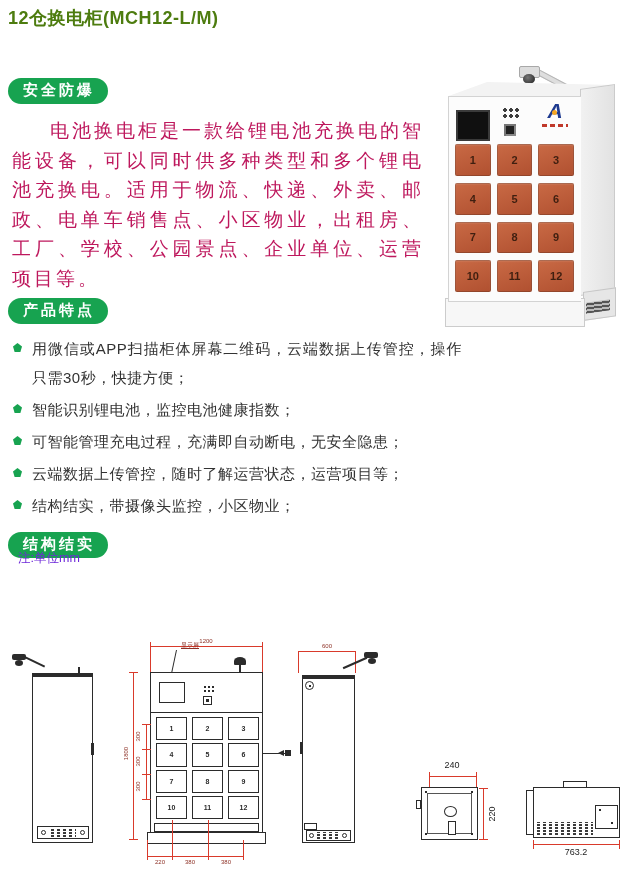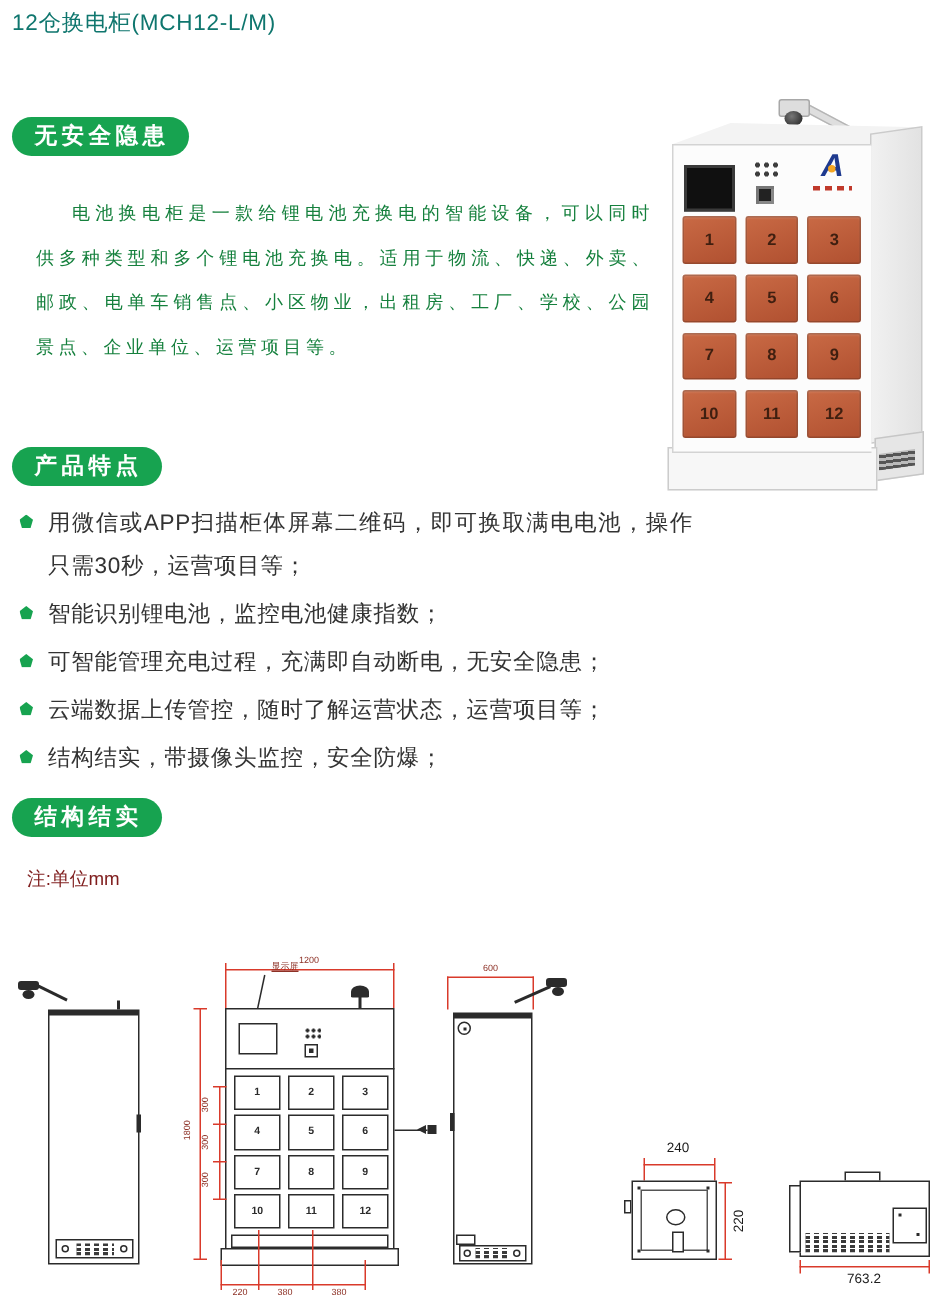--- a/index.html
+++ b/index.html
@@ -1,37 +1,37 @@
 <!DOCTYPE html>
 <html><head>
 <meta charset="utf-8">
 <style>
   html,body{margin:0;padding:0;background:#fff;}
   #page{position:relative;width:630px;height:870px;background:#fff;overflow:hidden;
         font-family:"Liberation Sans","DejaVu Sans",sans-serif;}
 
   
-  .page-title{position:absolute;left:8px;top:6px;margin:0;font-size:15px;font-weight:normal;
-              color:#0f766e;letter-spacing:0.5px;}
+  .page-title{position:absolute;left:8px;top:6px;margin:0;font-size:18px;font-weight:bold;
+              color:#4d7c0f;letter-spacing:0.5px;}
   .badge{position:absolute;display:inline-block;background:#17a350;color:#fff;font-weight:bold;
          font-size:15px;letter-spacing:3px;padding:3px 13px 4px 15px;border-radius:14px;}
 
   
-  .scenario-text{position:absolute;left:8px;top:112px;width:412px;margin:16px;
-                 font-size:12px;line-height:29.5px;letter-spacing:3px;color:#15803d;
+  .scenario-text{position:absolute;left:8px;top:112px;width:412px;margin:4px;
+                 font-size:19px;line-height:29.5px;letter-spacing:3px;color:#be185d;
                  text-align:justify;text-indent:2em;}
 
   
   .features{position:absolute;left:10px;top:334px;width:452px;margin:0;padding:0;list-style:none;
             font-size:15px;line-height:29px;color:#333;letter-spacing:0.5px;}
   .features li{position:relative;padding-left:22px;margin-bottom:3px;text-align:justify;}
   .features .dot{position:absolute;left:3px;top:9px;width:9px;height:9px;background:#17a350;
        clip-path:polygon(50% 0%,100% 38%,82% 100%,18% 100%,0% 38%);}
 
-  .unit-note{position:absolute;left:18px;top:578px;font-size:12.5px;color:#7f1d1d;}
+  .unit-note{position:absolute;left:18px;top:550px;font-size:12.5px;color:#6d28d9;}
 
   
   #photo{position:absolute;left:420px;top:58px;width:206px;height:274px;}
   .ph-front{position:absolute;left:28px;top:38px;width:132px;height:204px;background:#fcfcfc;
             border:1px solid #d3d3d3;border-right:none;}
   .ph-side{position:absolute;left:160px;top:31px;width:33px;height:205px;
            background:linear-gradient(90deg,#f1f1f1,#e2e2e2);border:1px solid #cbcbcb;
            transform:skewY(-8deg);transform-origin:top left;}
   .ph-top{position:absolute;left:27px;top:24px;width:167px;height:16px;background:#f3f3f3;
           clip-path:polygon(1% 88%,80% 100%,100% 18%,24% 0%);}
@@ -85,21 +85,21 @@
   .arrow-l{position:absolute;width:0;height:0;border-top:3px solid transparent;
            border-bottom:3px solid transparent;border-right:6px solid #2b2b2b;}
 </style>
 </head>
 <body>
 
 <div id="page">
 
   <h1 class="page-title">12仓换电柜(MCH12-L/M)</h1>
 
-  <div class="badge" style="left:8px;top:78px;">无安全隐患</div>
+  <div class="badge" style="left:8px;top:78px;">安全防爆</div>
   <p class="scenario-text">电池换电柜是一款给锂电池充换电的智能设备，可以同时供多种类型和多个锂电池充换电。适用于物流、快递、外卖、邮政、电单车销售点、小区物业，出租房、工厂、学校、公园景点、企业单位、运营项目等。</p>
 
   <div id="photo">
     <div class="ph-cam-arm"></div>
     <div class="ph-cam-head"></div>
     <div class="ph-cam-dome"></div>
     <div class="ph-top"></div>
     <div class="ph-side"></div>
     <div class="ph-base-side"></div>
     <div class="ph-vent"></div>
@@ -124,25 +124,25 @@
       <div class="photo-door">8</div>
       <div class="photo-door">9</div>
       <div class="photo-door">10</div>
       <div class="photo-door">11</div>
       <div class="photo-door">12</div>
     </div>
   </div>
 
   <div class="badge" style="left:8px;top:298px;">产品特点</div>
   <ul class="features">
-    <li><span class="dot"></span><span>用微信或APP扫描柜体屏幕二维码，即可换取满电电池，操作只需30秒，运营项目等；</span></li>
+    <li><span class="dot"></span><span>用微信或APP扫描柜体屏幕二维码，云端数据上传管控，操作只需30秒，快捷方便；</span></li>
     <li><span class="dot"></span><span>智能识别锂电池，监控电池健康指数；</span></li>
     <li><span class="dot"></span><span>可智能管理充电过程，充满即自动断电，无安全隐患；</span></li>
     <li><span class="dot"></span><span>云端数据上传管控，随时了解运营状态，运营项目等；</span></li>
-    <li><span class="dot"></span><span>结构结实，带摄像头监控，安全防爆；</span></li>
+    <li><span class="dot"></span><span>结构结实，带摄像头监控，小区物业；</span></li>
   </ul>
 
   <div class="badge" style="left:8px;top:532px;">结构结实</div>
   <div class="unit-note">注:单位mm</div>
 
   <div id="drawings">
 
     <div>
       <div class="ln" style="left:20px;top:30px;width:26px;height:2px;transform:rotate(26deg);"></div>
       <div class="ln" style="left:12px;top:24px;width:14px;height:6px;border-radius:2px;"></div>

